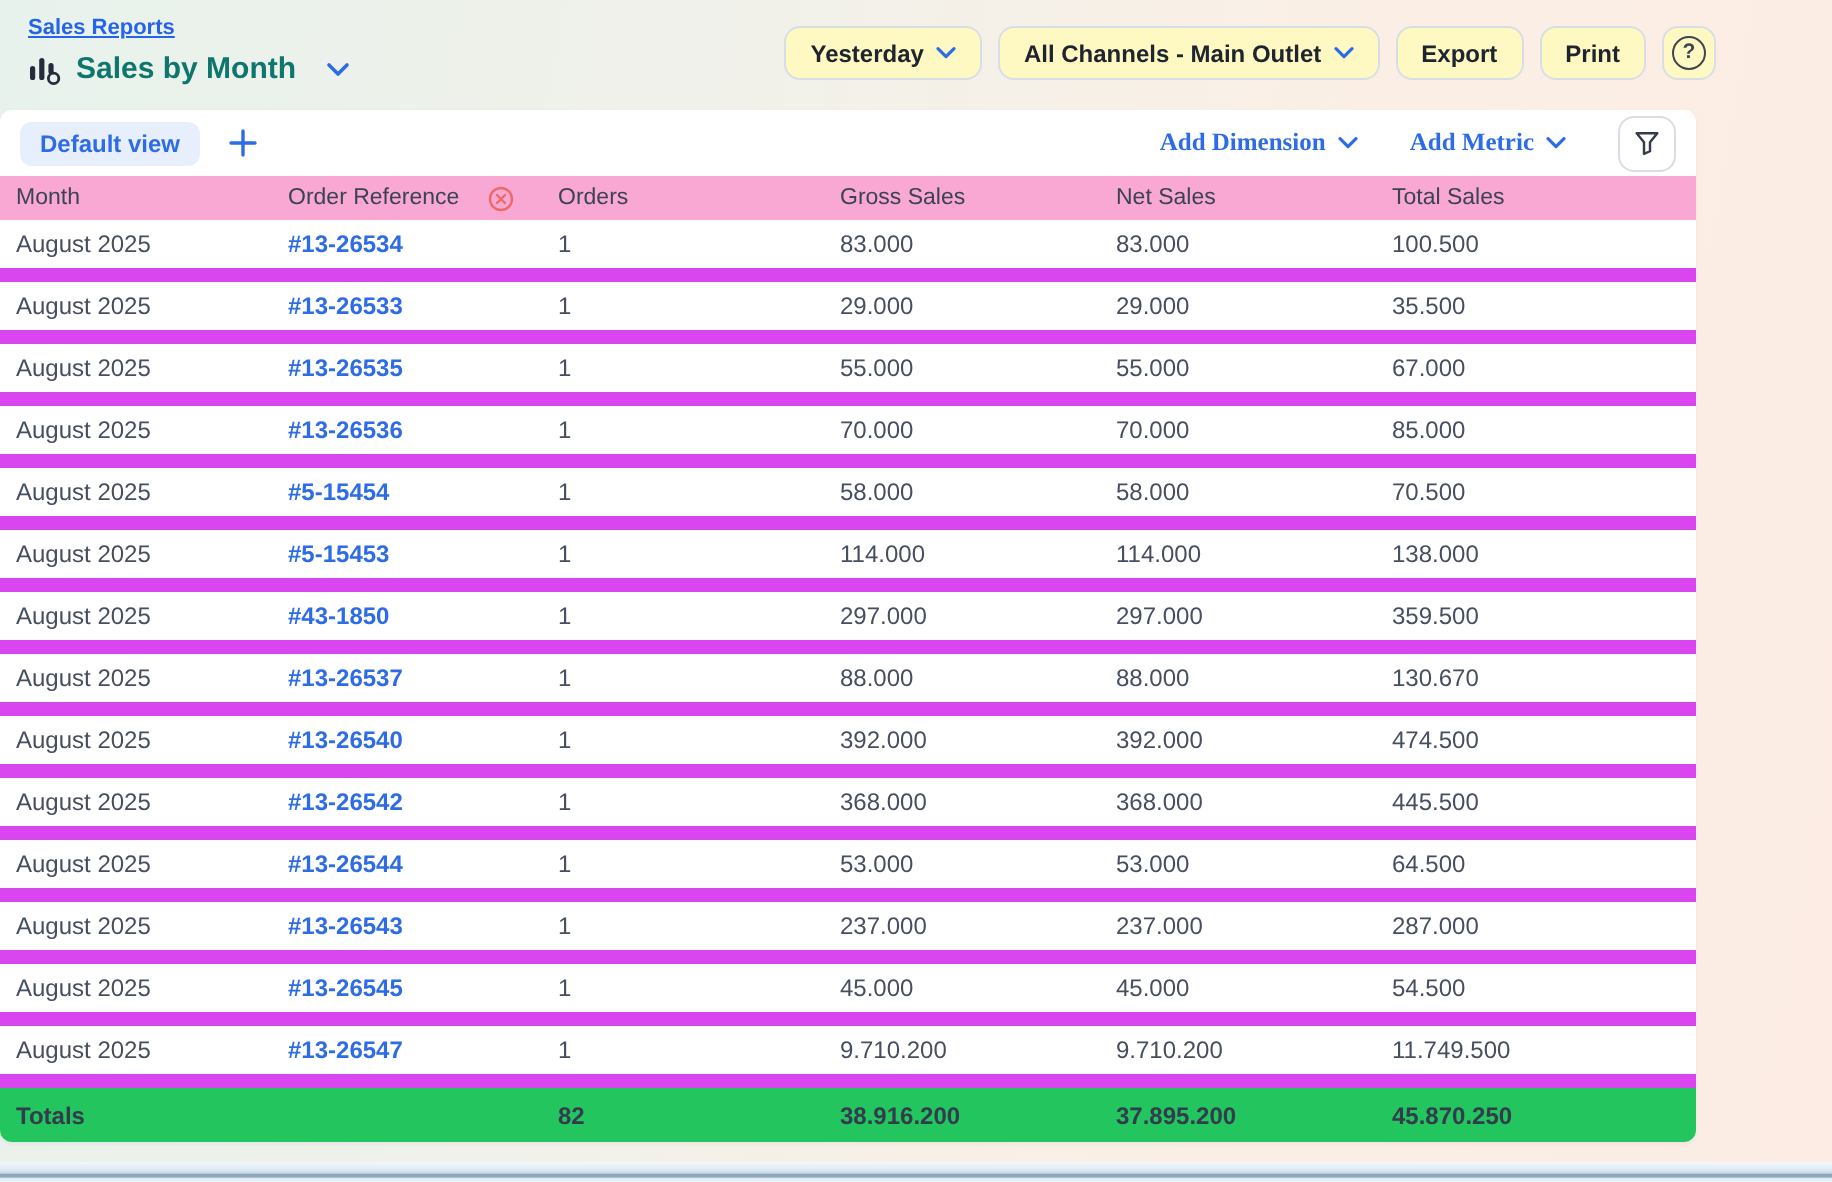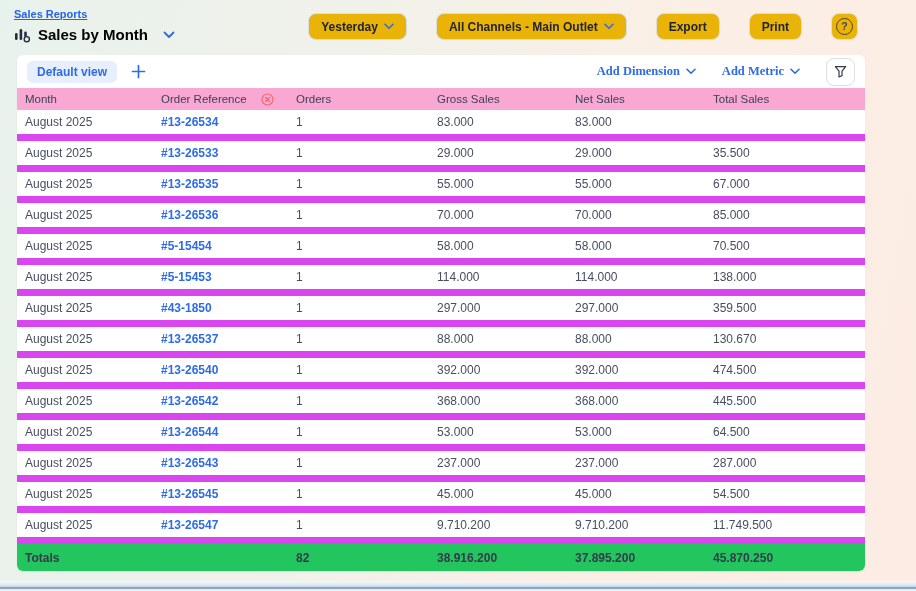--- a/index.html
+++ b/index.html
@@ -6,37 +6,37 @@
   html,body { width:916px; height:591px; overflow:hidden; }
   body{
     font-family:"Liberation Sans","DejaVu Sans",sans-serif;
     background:linear-gradient(100deg,#e8f2ec 0%,#f1f1ea 38%,#fbefe5 68%,#fcece4 100%);
     position:relative; color:#40475a;
   }
   
   .top-header{ padding:8px 58px 0 14px; position:relative; }
   .breadcrumb{ font-size:11px; font-weight:700; color:#2563eb; cursor:pointer;text-decoration:underline; }
   .title-row{ display:flex; align-items:center; gap:7px; margin-top:6px; }
-  .title-row h1{ font-size:15px; font-weight:700; color:#000000; }
+  .title-row h1{ font-size:15px; font-weight:700; color:#0f766e; }
   .title-row .title-chevron{ margin-left:8px; display:flex; }
   .header-controls{ position:absolute; top:13px; right:58px; display:flex; gap:8px; align-items:center; }
   .btn{
     display:inline-flex; align-items:center; gap:6px; height:27px; padding:0 12px;
-    background:#eab308; border:1px solid #d9dee5; border-radius:8px; cursor:pointer;
-    font-family:inherit; font-size:12px; font-weight:700; color:#20242e; white-space:nowrap;margin-left:21px;
+    background:#fef9c3; border:1px solid #d9dee5; border-radius:8px; cursor:pointer;
+    font-family:inherit; font-size:12px; font-weight:700; color:#20242e; white-space:nowrap;
   }
   .btn.icon-only{ width:27px; padding:0; justify-content:center; }
   .help-circle{
     width:17px; height:17px; border:1.4px solid #40454f; border-radius:50%;
     display:flex; align-items:center; justify-content:center;
     font-size:10.5px; font-weight:700; color:#40454f; line-height:1;
   }
   
   .card{
-    position:absolute; left:17px; top:55px; width:848px;
+    position:absolute; left:0; top:55px; width:848px;
     background:#fff; border-radius:6px; box-shadow:0 1px 2px rgba(30,40,60,.05);
     overflow:hidden;
   }
   .views-toolbar{ display:flex; align-items:center; height:33px; padding:0 10px; gap:10px; }
   .chip{
     background:#e7effc; color:#2e6be6; font-size:12px; font-weight:600;
     padding:4px 10px; border-radius:6px; cursor:pointer;
   }
   .plus-btn{ background:none; border:none; cursor:pointer; display:flex; padding:2px; margin-left:2px; }
   .spacer{ flex:1; }
@@ -157,20 +157,21 @@
       <div class="cell">Total Sales</div>
     </div>
 
     <div class="tbody" id="rows">
       <div class="row">
         <div class="cell">August 2025</div>
         <div class="cell link">#13-26534</div>
         <div class="cell">1</div>
         <div class="cell">83.000</div>
         <div class="cell">83.000</div>
+        <div class="cell">100.500</div>
       </div>
 
       <div class="row">
         <div class="cell">August 2025</div>
         <div class="cell link">#13-26533</div>
         <div class="cell">1</div>
         <div class="cell">29.000</div>
         <div class="cell">29.000</div>
         <div class="cell">35.500</div>
       </div>

